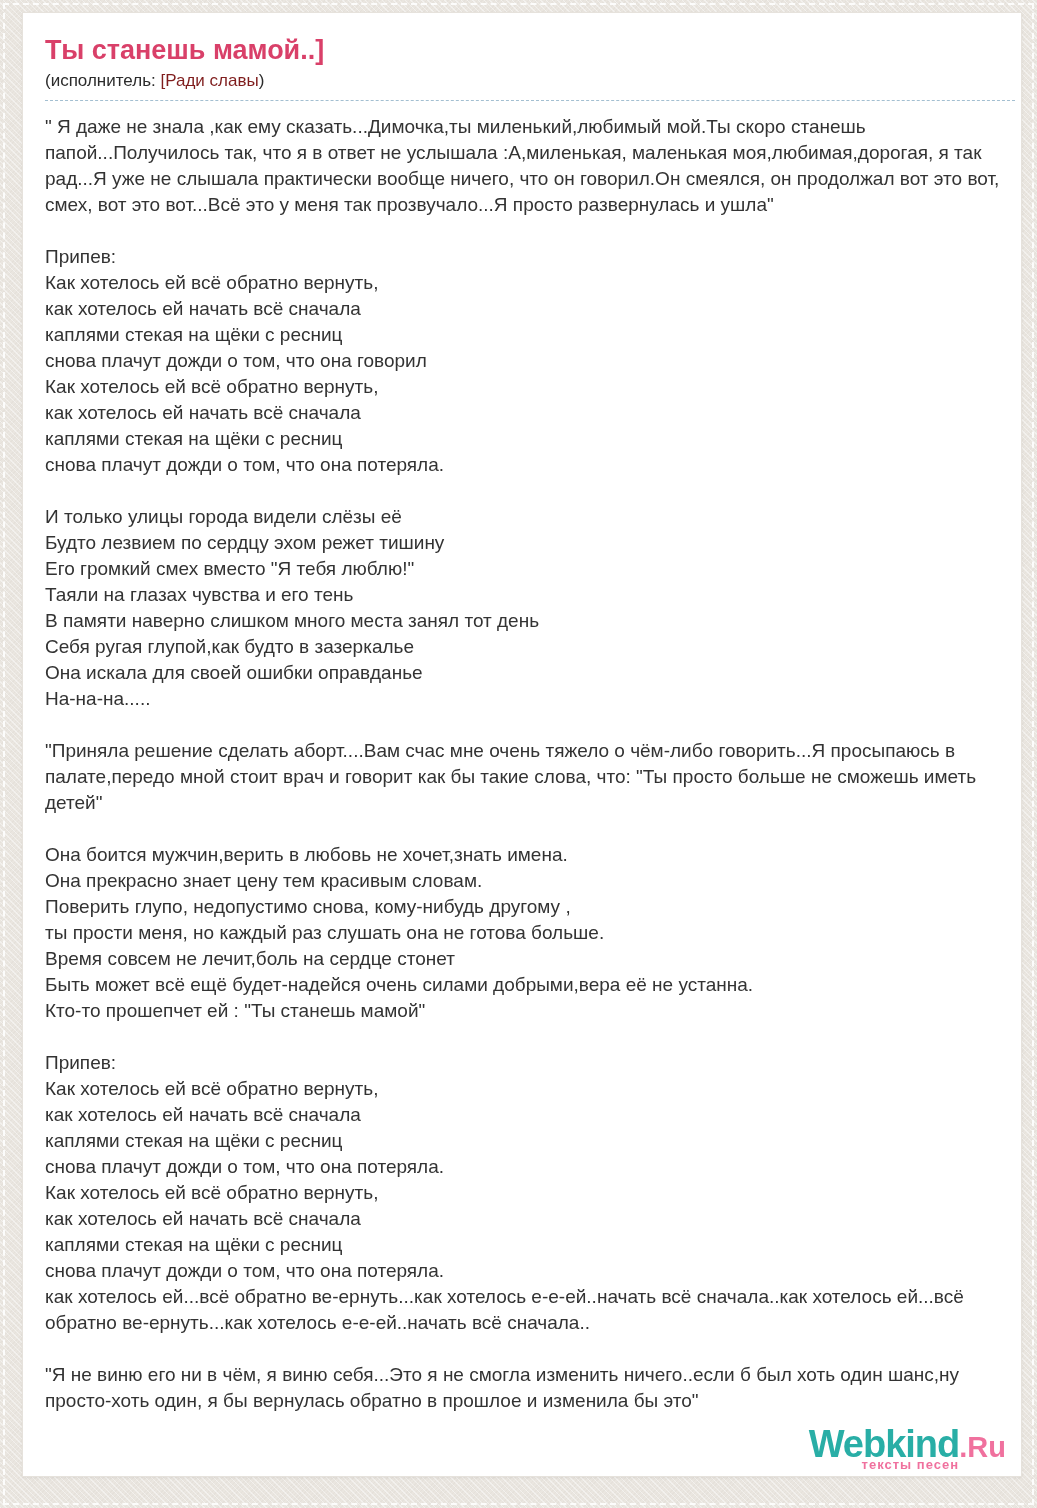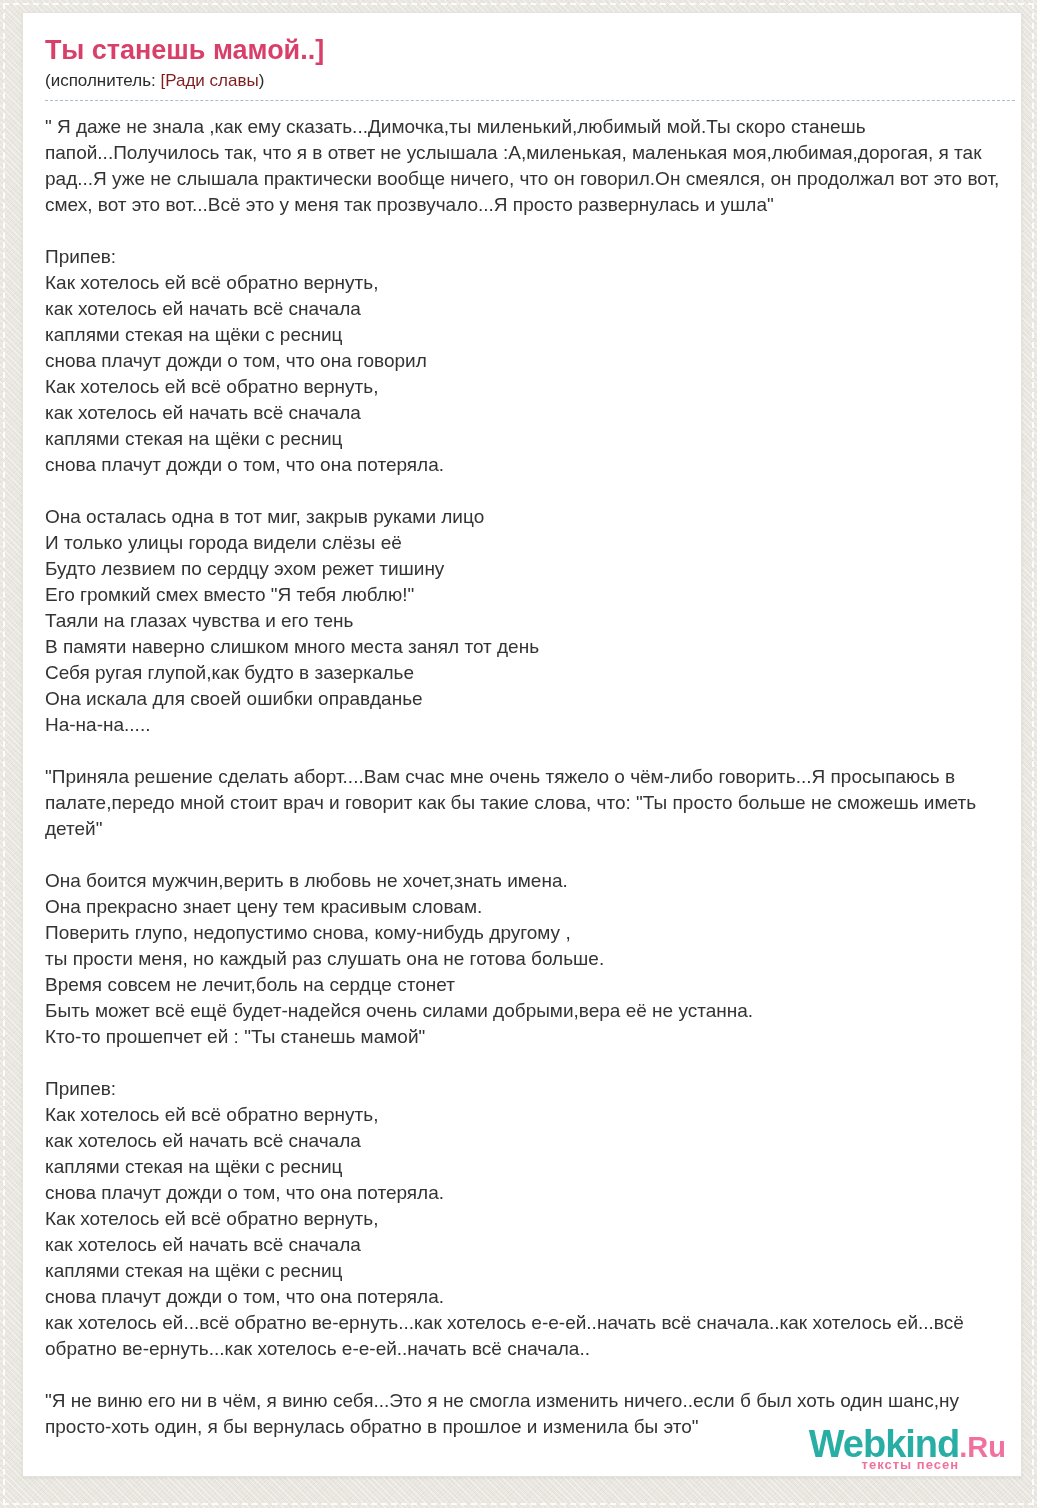--- a/index.html
+++ b/index.html
@@ -121,21 +121,20 @@
           <div class="line">Как хотелось ей всё обратно вернуть,</div>
           <div class="line">как хотелось ей начать всё сначала</div>
           <div class="line">каплями стекая на щёки с ресниц</div>
           <div class="line">снова плачут дожди о том, что она говорил</div>
           <div class="line">Как хотелось ей всё обратно вернуть,</div>
           <div class="line">как хотелось ей начать всё сначала</div>
           <div class="line">каплями стекая на щёки с ресниц</div>
           <div class="line">снова плачут дожди о том, что она потеряла.</div>
         </div>
         <div class="stanza">
-          <div class="line">Она осталась одна в тот миг, закрыв руками лицо</div>
           <div class="line">И только улицы города видели слёзы её</div>
           <div class="line">Будто лезвием по сердцу эхом режет тишину</div>
           <div class="line">Его громкий смех вместо "Я тебя люблю!"</div>
           <div class="line">Таяли на глазах чувства и его тень</div>
           <div class="line">В памяти наверно слишком много места занял тот день</div>
           <div class="line">Себя ругая глупой,как будто в зазеркалье</div>
           <div class="line">Она искала для своей ошибки оправданье</div>
           <div class="line">На-на-на.....</div>
         </div>
         <div class="stanza">

